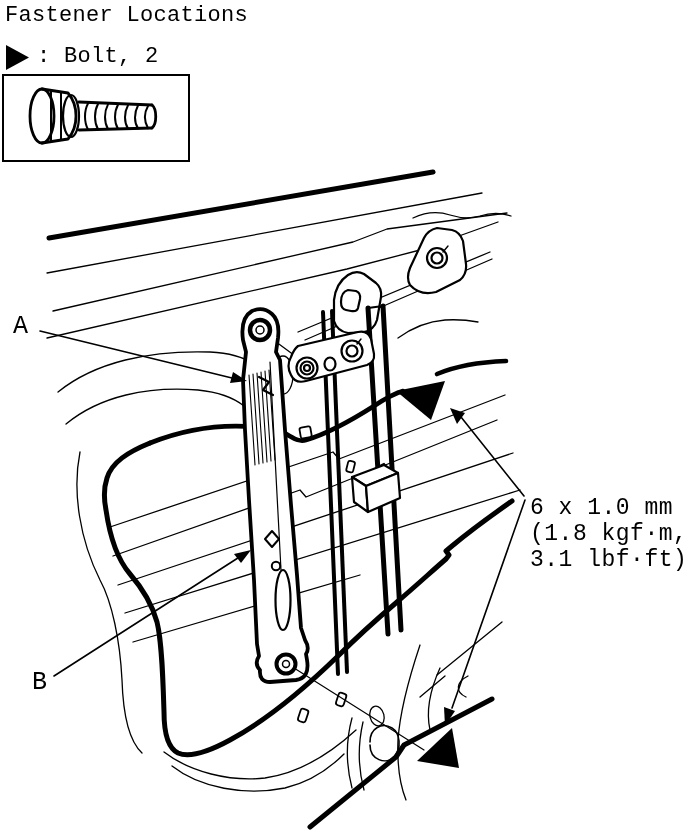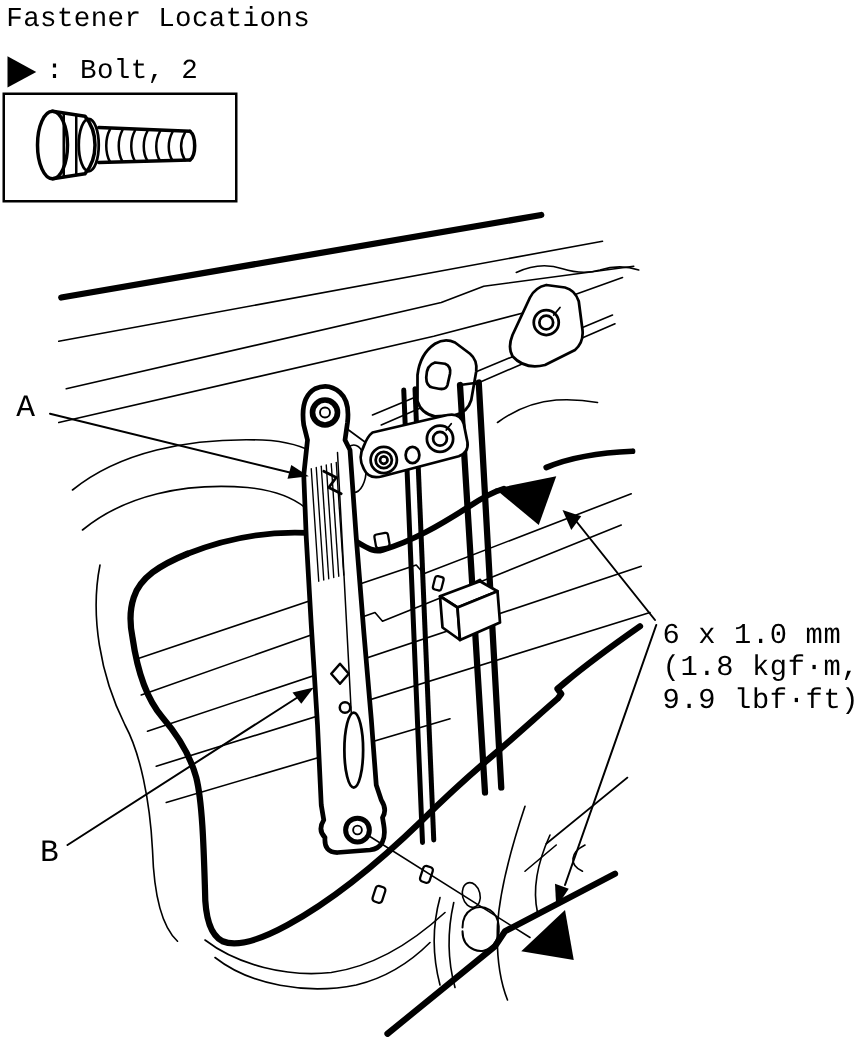--- a/index.html
+++ b/index.html
@@ -185,16 +185,16 @@
       </g>
     </svg>
   </div>
 
   <div class="callout callout-a">A</div>
   <div class="callout callout-b">B</div>
 
   <div class="torque">
     <div>6 x 1.0 mm</div>
     <div>(1.8 kgf·m,</div>
-    <div>9.9 lbf·ft)</div>
+    <div>3.1 lbf·ft)</div>
   </div>
 
 </div>
 
 </body></html>

